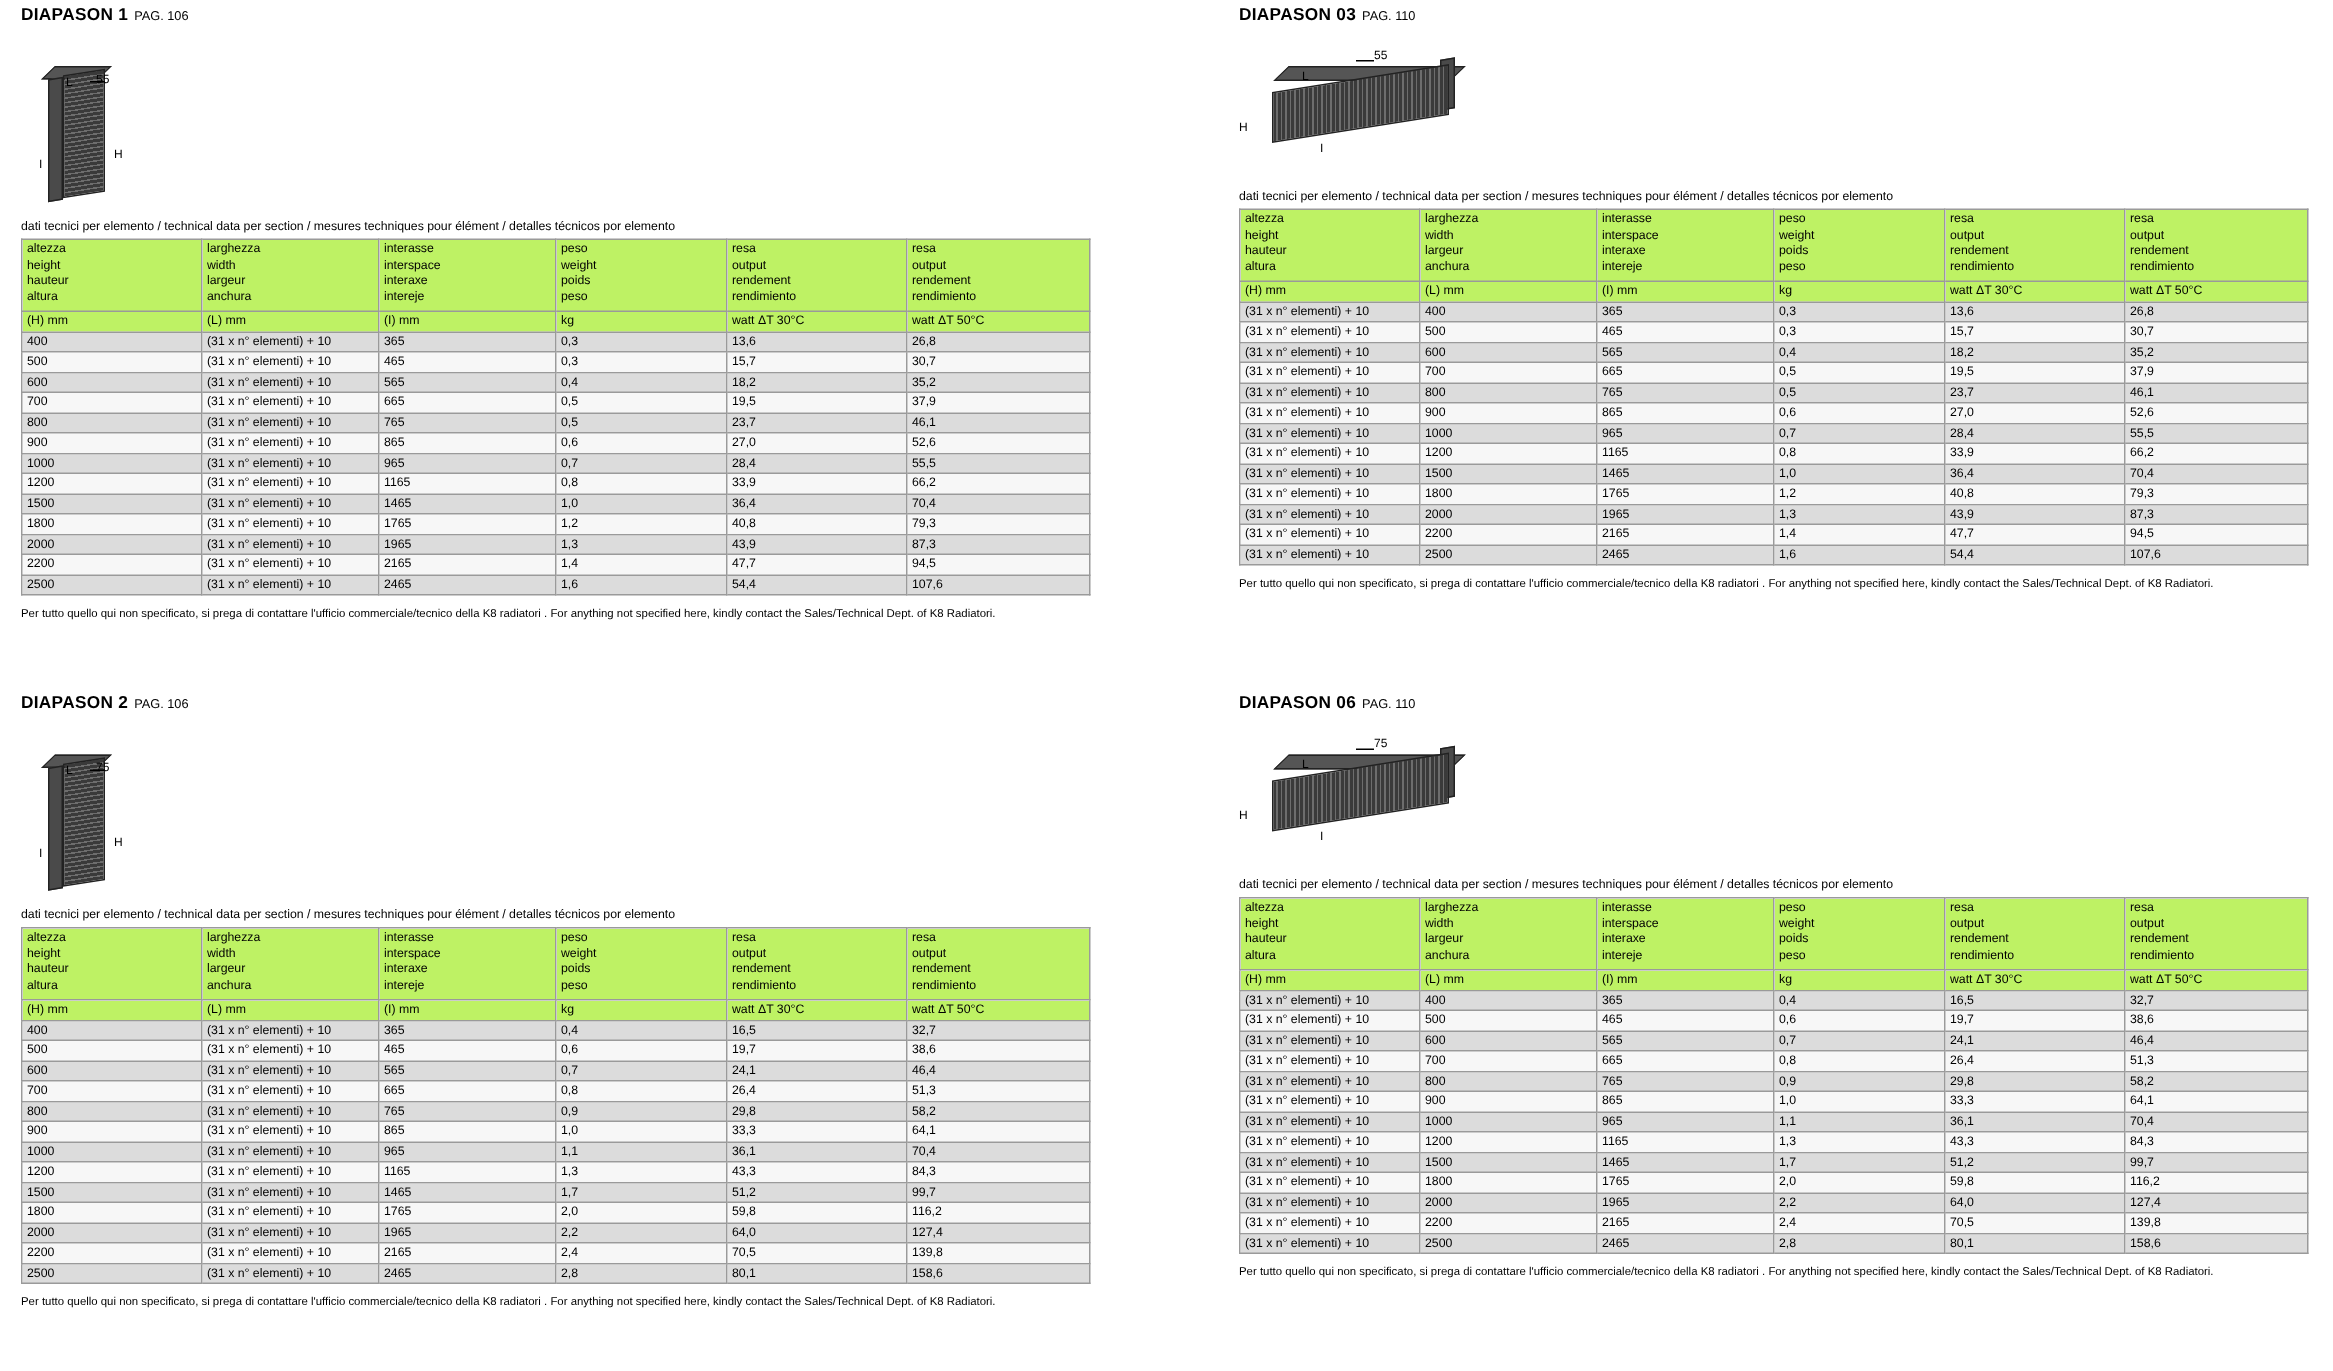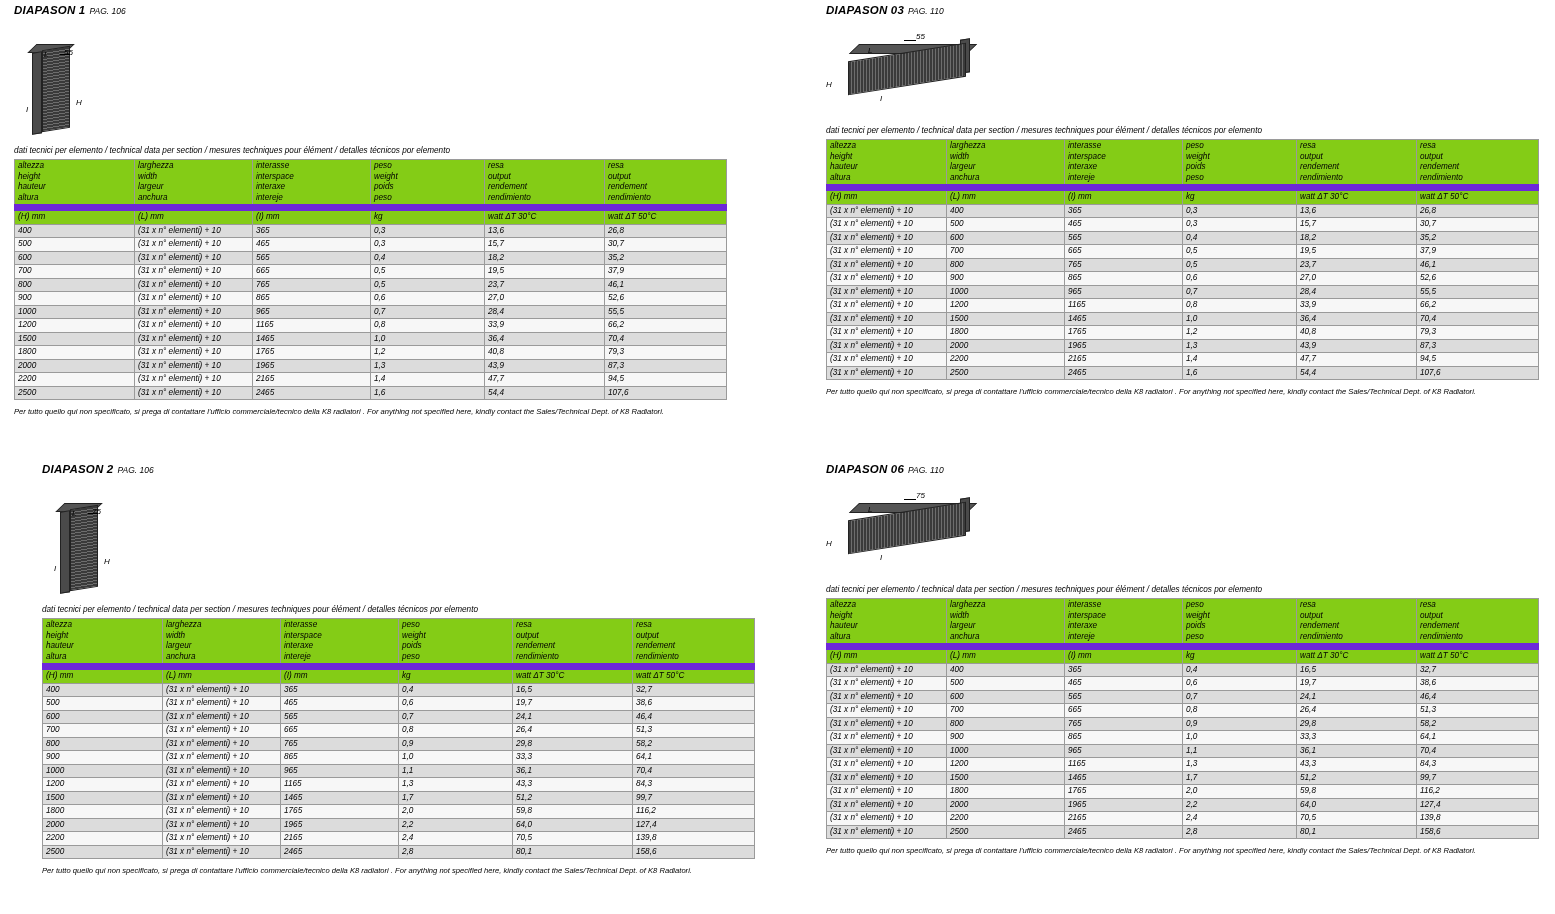--- a/index.html
+++ b/index.html
@@ -8,29 +8,28 @@
     width: 1555px; height: 914px;
     background: #ffffff;
     font-family: "Liberation Sans", sans-serif;
     color: #000000;
     overflow: hidden;
   }
   .page {
     position: relative;
     width: 1555px;
     height: 914px;
-    font-style: italic;
   }
   .panel {
     position: absolute;
     width: 740px;
   }
   .panel-tl { left: 14px;  top: 4px; }
   .panel-tr { left: 826px; top: 4px; }
-  .panel-bl { left: 14px;  top: 463px; margin-left: 28px; }
+  .panel-bl { left: 14px;  top: 463px; }
   .panel-br { left: 826px; top: 463px; }
 
   .panel-title {
     font-size: 11.5px;
     font-weight: bold;
     letter-spacing: 0.2px;
     margin: 0 0 2px 0;
     white-space: nowrap;
   }
   .panel-title .pag {
@@ -137,27 +136,27 @@
     border: 1px solid #9a9a9a;
     padding: 1px 3px;
     text-align: left;
     font-weight: normal;
     vertical-align: top;
     line-height: 1.28;
     white-space: nowrap;
     overflow: hidden;
   }
   table.spec thead td {
-    background: #84cc16;
+    background: #bef264;
     height: 48px;
     vertical-align: top;
   }
   table.spec thead td .hl { display: block; }
   table.spec thead td.unit {
-    border-top: 7px solid #6d28d9;
+    border-top: 1px solid #6d28d9;
     height: auto;
   }
   tbody tr.shade td { background: #dcdcdc; }
   tbody tr.plain td { background: #f7f7f7; }
   tbody td { height: 12.5px; }
 
   col.c1 { width: 120px; }
   col.c2 { width: 118px; }
   col.c3 { width: 118px; }
   col.c4 { width: 114px; }

